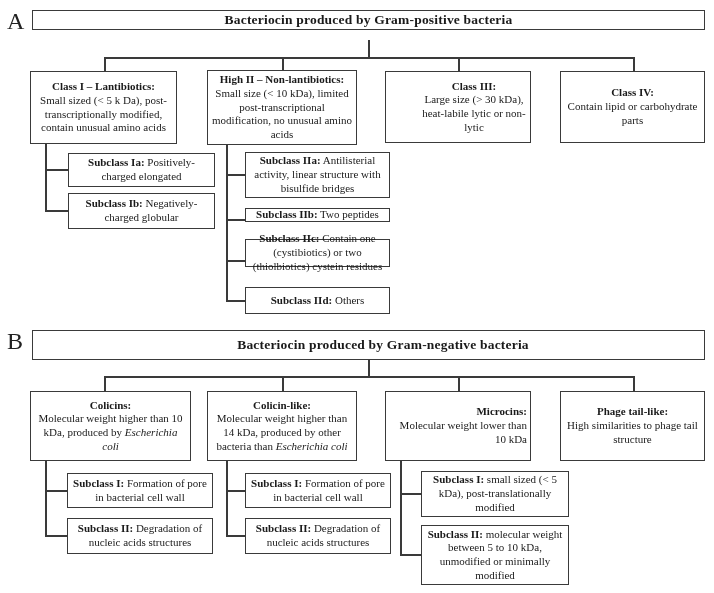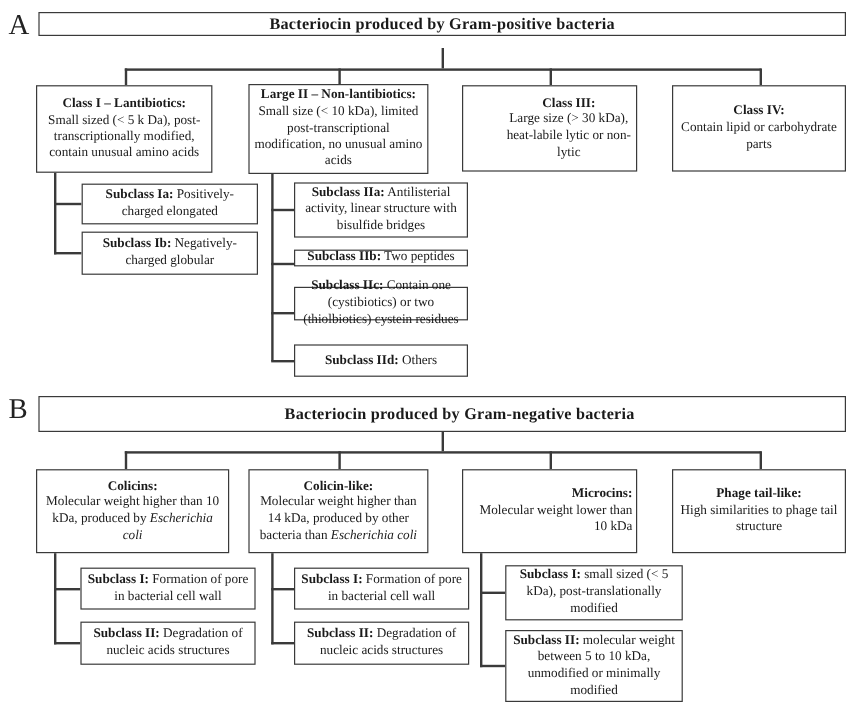--- a/index.html
+++ b/index.html
@@ -34,21 +34,21 @@
   <div class="line hl" style="left:104px;top:57px;width:530px;"></div>
   <div class="line vl" style="left:104px;top:57px;height:14px;"></div>
   <div class="line vl" style="left:282px;top:57px;height:14px;"></div>
   <div class="line vl" style="left:458px;top:57px;height:14px;"></div>
   <div class="line vl" style="left:633px;top:57px;height:14px;"></div>
 
   <div class="box cls" style="left:30px;top:71px;width:147px;height:73px;">
     <div class="inner"><b class="bt">Class I – Lantibiotics:</b><span>Small sized (&lt; 5 k Da), post-transcriptionally modified, contain unusual amino acids</span></div>
   </div>
   <div class="box cls" style="left:207px;top:70px;width:150px;height:75px;">
-    <div class="inner"><b class="bt">Large II – Non-lantibiotics:</b><span>Small size (&lt; 10 kDa), limited post-transcriptional modification, no unusual amino acids</span></div>
+    <div class="inner"><b class="bt">High II – Non-lantibiotics:</b><span>Small size (&lt; 10 kDa), limited post-transcriptional modification, no unusual amino acids</span></div>
   </div>
   <div class="box cls" style="left:385px;top:71px;width:146px;height:72px;padding-left:35px;">
     <div class="inner"><b class="bt">Class III:</b><span>Large size (&gt; 30 kDa), heat-labile lytic or non-lytic</span></div>
   </div>
   <div class="box cls" style="left:560px;top:71px;width:145px;height:72px;">
     <div class="inner"><b class="bt">Class IV:</b><span>Contain lipid or carbohydrate parts</span></div>
   </div>
 
   <div class="line vl" style="left:45px;top:144px;height:68px;"></div>
   <div class="line hl" style="left:45px;top:169px;width:23px;"></div>

